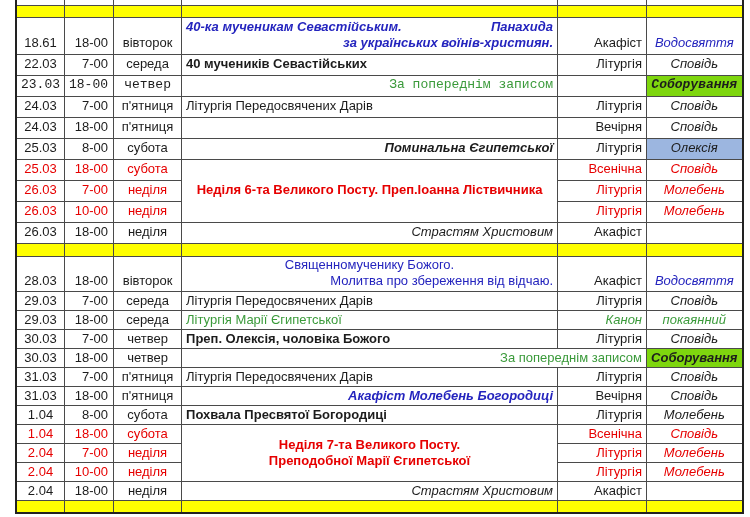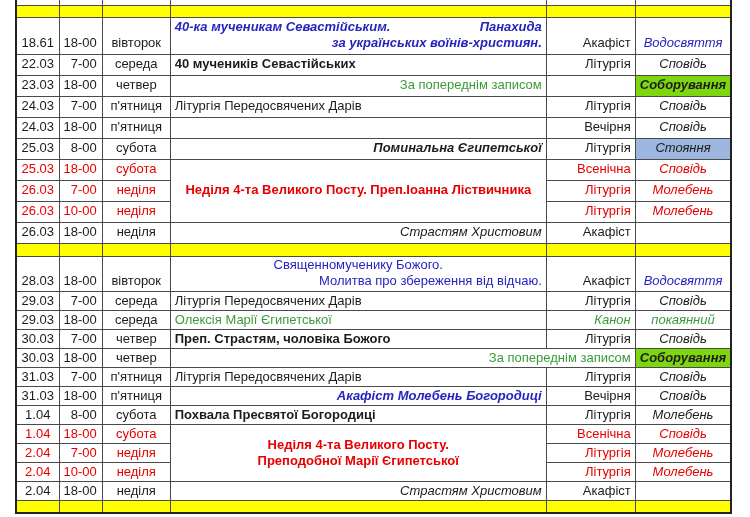--- a/index.html
+++ b/index.html
@@ -94,21 +94,21 @@
         <tr style="height: 21px;">
           <td class="date">22.03</td>
           <td class="time">7-00</td>
           <td class="day">середа</td>
           <td class="desc b">
             <div class="line ta-l">40 мучеників Севастійських</div>
           </td>
           <td class="serv">Літургія</td>
           <td class="note">Сповідь</td>
         </tr>
-        <tr style="height: 21px;">
+        <tr style="height: 21px; font-family: Liberation Mono, monospace;">
           <td class="date">23.03</td>
           <td class="time">18-00</td>
           <td class="day">четвер</td>
           <td class="desc c-green">
             <div class="line ta-r">За попереднім записом</div>
           </td>
           <td class="serv"></td>
           <td class="note b bg-green">Соборування</td>
         </tr>
         <tr style="height: 21px;">
@@ -130,28 +130,28 @@
           <td class="note">Сповідь</td>
         </tr>
         <tr style="height: 21px;">
           <td class="date">25.03</td>
           <td class="time">8-00</td>
           <td class="day">субота</td>
           <td class="desc b i">
             <div class="line ta-r">Поминальна Єгипетської</div>
           </td>
           <td class="serv">Літургія</td>
-          <td class="note bg-blue">Стояння</td>
+          <td class="note bg-blue">Олексія</td>
         </tr>
         <tr style="height: 21px;">
           <td class="date c-red">25.03</td>
           <td class="time c-red">18-00</td>
           <td class="day c-red">субота</td>
           <td class="desc c-red b" rowspan="3">
-            <div class="line ta-c">Неділя 4-та Великого Посту. Преп.Іоанна Ліствичника</div>
+            <div class="line ta-c">Неділя 6-та Великого Посту. Преп.Іоанна Ліствичника</div>
           </td>
           <td class="serv c-red">Всенічна</td>
           <td class="note c-red">Сповідь</td>
         </tr>
         <tr style="height: 21px;">
           <td class="date c-red">26.03</td>
           <td class="time c-red">7-00</td>
           <td class="day c-red">неділя</td>
           <td class="serv c-red">Літургія</td>
           <td class="note c-red">Молебень</td>
@@ -200,31 +200,31 @@
             <div class="line ta-l">Літургія Передосвячених Дарів</div>
           </td>
           <td class="serv">Літургія</td>
           <td class="note">Сповідь</td>
         </tr>
         <tr style="height: 19px;">
           <td class="date">29.03</td>
           <td class="time">18-00</td>
           <td class="day">середа</td>
           <td class="desc c-green">
-            <div class="line ta-l">Олексія Марії Єгипетської</div>
+            <div class="line ta-l">Літургія Марії Єгипетської</div>
           </td>
           <td class="serv c-green i ta-r">Канон</td>
           <td class="note c-green">покаянний</td>
         </tr>
         <tr style="height: 19px;">
           <td class="date">30.03</td>
           <td class="time">7-00</td>
           <td class="day">четвер</td>
           <td class="desc b">
-            <div class="line ta-l">Преп. Страстям, чоловіка Божого</div>
+            <div class="line ta-l">Преп. Олексія, чоловіка Божого</div>
           </td>
           <td class="serv">Літургія</td>
           <td class="note">Сповідь</td>
         </tr>
         <tr style="height: 19px;">
           <td class="date">30.03</td>
           <td class="time">18-00</td>
           <td class="day">четвер</td>
           <td class="desc c-green" colspan="2">
             <div class="line ta-r">За попереднім записом</div>
@@ -259,21 +259,21 @@
             <div class="line ta-l">Похвала Пресвятої Богородиці</div>
           </td>
           <td class="serv">Літургія</td>
           <td class="note">Молебень</td>
         </tr>
         <tr style="height: 19px;">
           <td class="date c-red">1.04</td>
           <td class="time c-red">18-00</td>
           <td class="day c-red">субота</td>
           <td class="desc c-red b" rowspan="3">
-            <div class="line ta-c">Неділя 4-та Великого Посту.</div>
+            <div class="line ta-c">Неділя 7-та Великого Посту.</div>
             <div class="line ta-c">Преподобної Марії Єгипетської</div>
           </td>
           <td class="serv c-red">Всенічна</td>
           <td class="note c-red">Сповідь</td>
         </tr>
         <tr style="height: 19px;">
           <td class="date c-red">2.04</td>
           <td class="time c-red">7-00</td>
           <td class="day c-red">неділя</td>
           <td class="serv c-red">Літургія</td>

